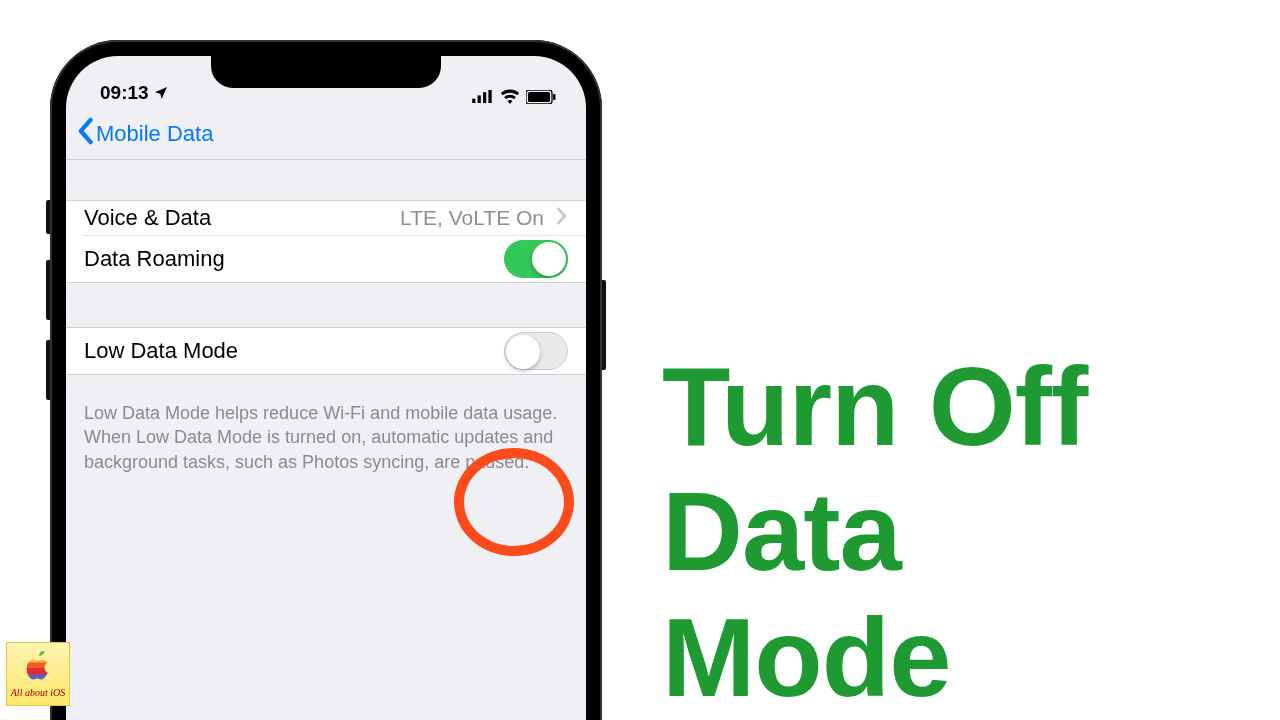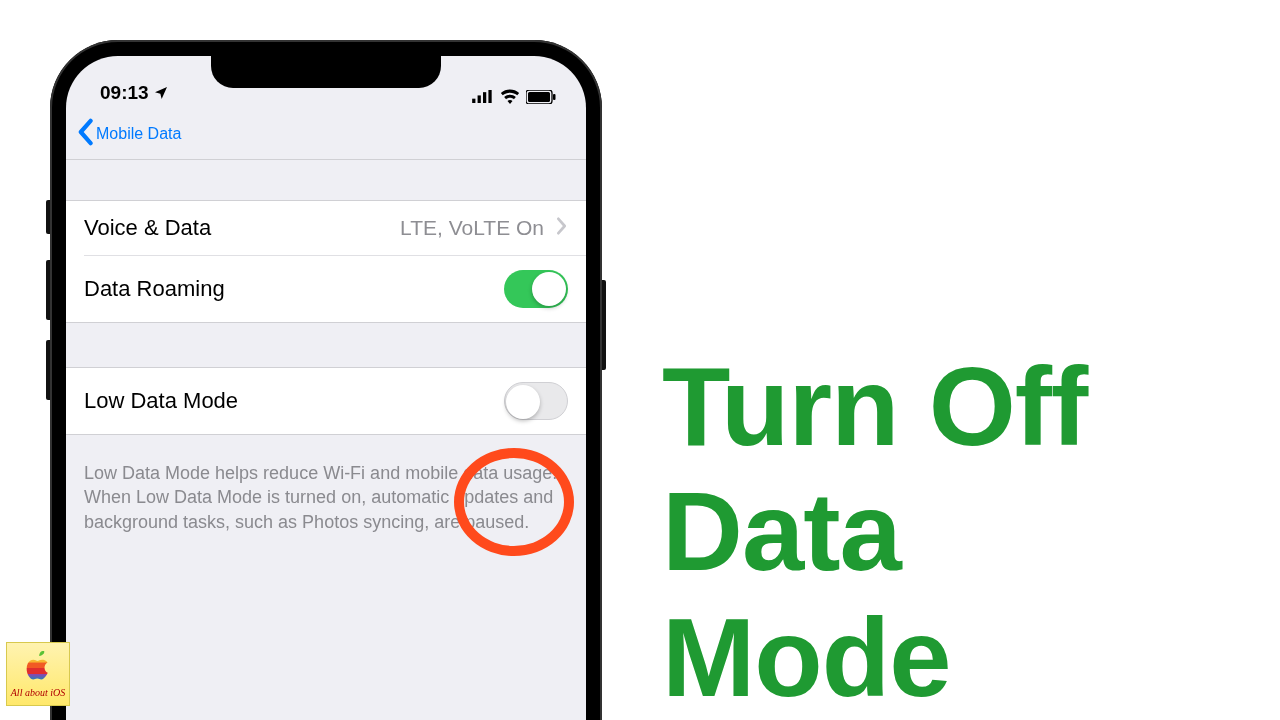--- a/index.html
+++ b/index.html
@@ -77,33 +77,33 @@
     display: flex;
     align-items: center;
     padding: 0 10px;
     border-bottom: 1px solid #d0d0d4;
     background:#efeff4;
   }
   .back {
     display: flex;
     align-items: center;
     color: #007aff;
-    font-size: 16px;
+    font-size: 22px;
     gap: 2px;
     cursor: pointer;
   }
   .back svg { width: 18px; height: 28px; }
   .spacer { height: 40px; }
   
   .group { border-top:1px solid #d0d0d4; border-bottom:1px solid #d0d0d4; background:#fff; }
   .cell {
     display: flex;
     align-items: center;
     justify-content: space-between;
-    padding: 14px 18px;
+    padding: 4px 18px;
     font-size: 22px;
     color:#000;
     background:#fff;
   }
   .cell .detail { color:#8e8e93; font-size:21px; display:flex; align-items:center; gap:12px;}
   .chev { color:#c7c7cc; }
   .chev svg{ width:12px; height:18px; }
   .sep-inset{ height:1px; background:#e0e0e4; margin-left:18px;}
   .gap { height: 44px; background:#efeff4; }
   .footer-text {

